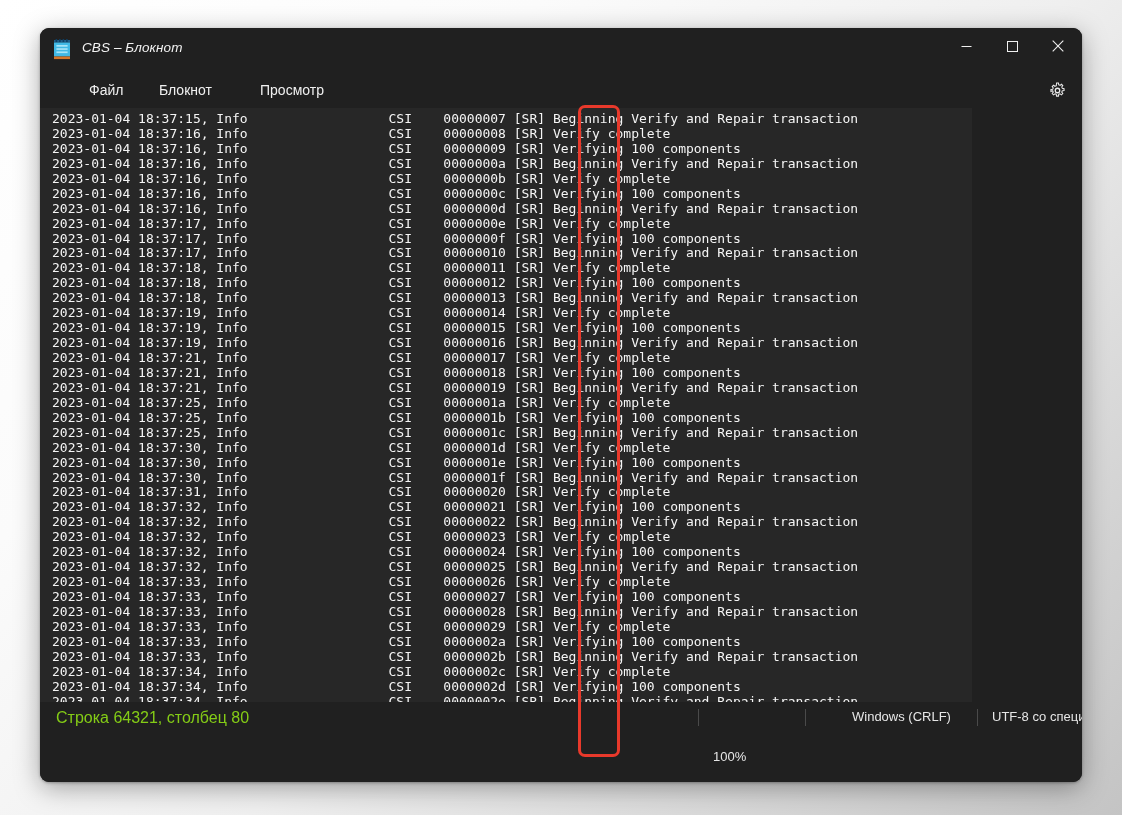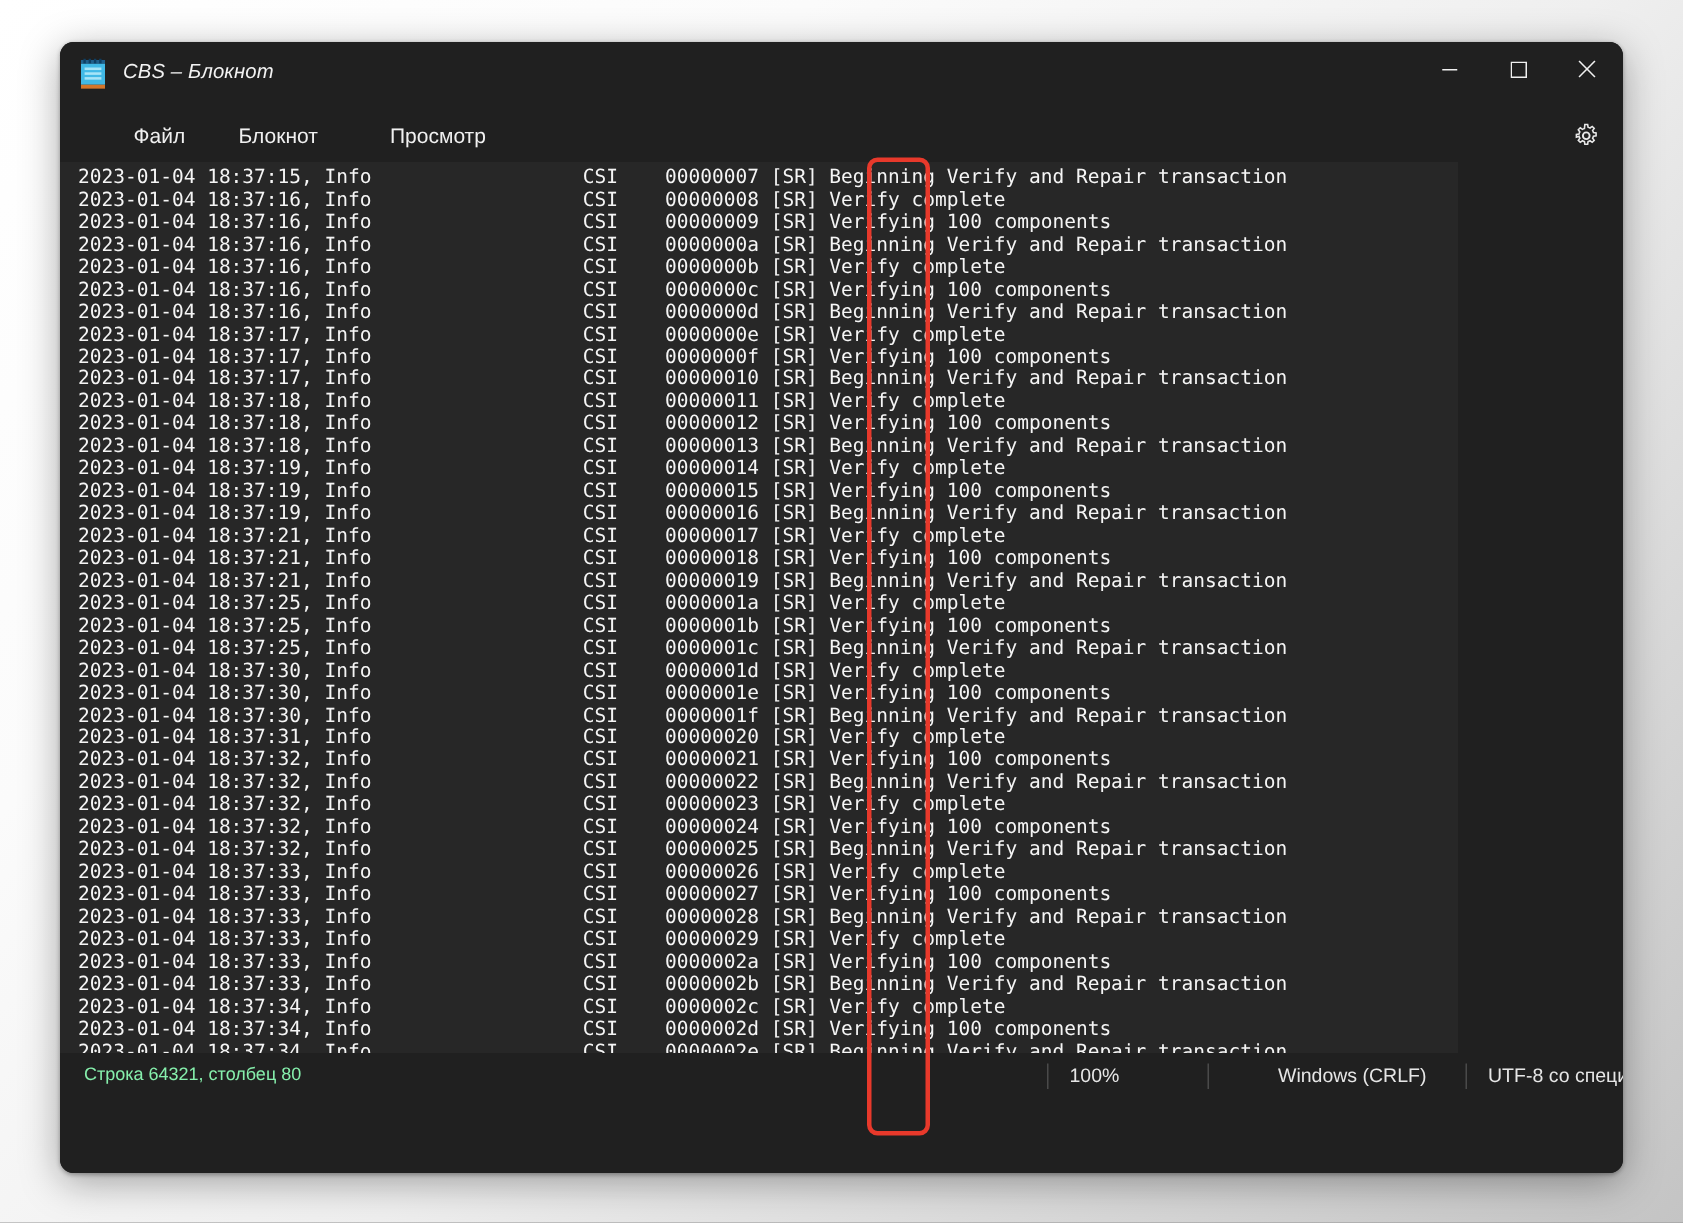--- a/index.html
+++ b/index.html
@@ -168,33 +168,33 @@
     bottom: 0;
     width: 100%;
     height: 80px;
     background: #202020;
   }
 
   #status-caret {
     position: absolute;
     left: 16px;
     top: 7px;
-    font-size: 12px;
-    color: #86efac;
+    font-size: 16px;
+    color: #84cc16;
     white-space: nowrap;
   }
 
   .status-right {
     position: absolute;
     top: 7px;
     font-size: 13px;
     color: #e6e6e6;
     white-space: nowrap;
   }
-  #status-zoom     { left: 673px; }
+  #status-zoom     { left: 673px; margin-top: 40px; }
   #status-eol      { left: 780px; margin-left: 32px; }
   #status-encoding { left: 952px; }
 
   .status-sep {
     position: absolute;
     top: 7px;
     width: 1px;
     height: 17px;
     background: #4a4a4a;
   }

